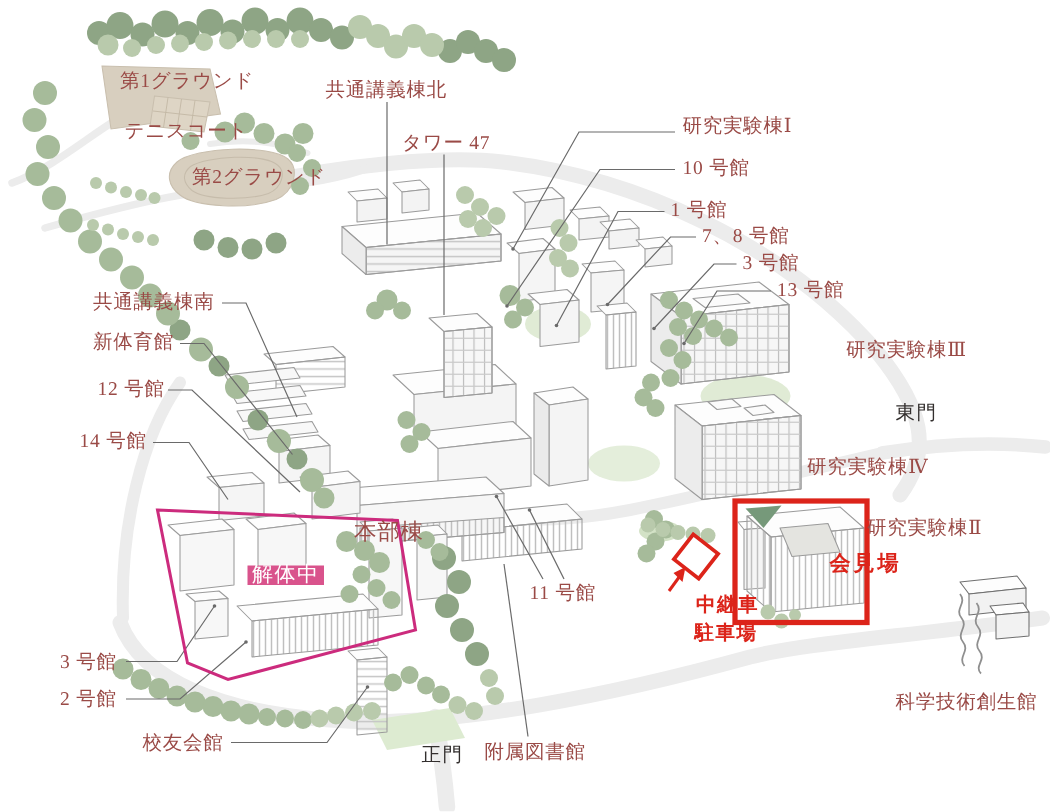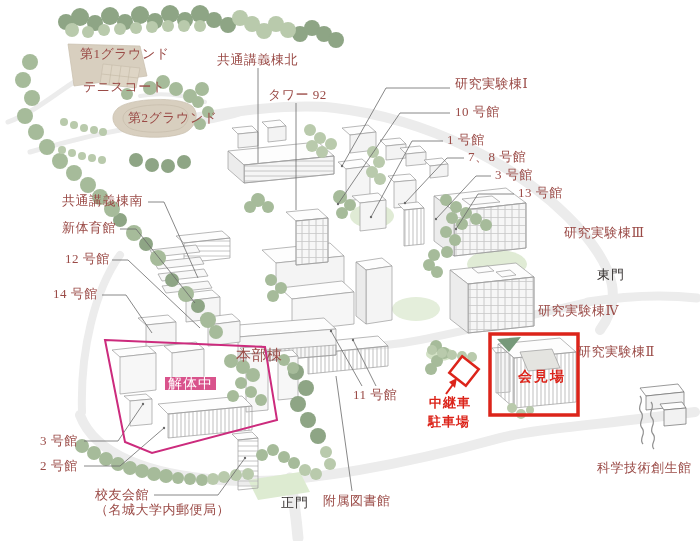--- a/index.html
+++ b/index.html
@@ -3,21 +3,21 @@
 <meta charset="utf-8">
 <style>
   html,body{margin:0;padding:0;background:#fff;}
   #stage{position:relative;width:700px;height:541px;background:#fff;overflow:hidden;
          font-family:"Liberation Serif","DejaVu Serif",serif;}
   #map-art{position:absolute;left:0;top:0;z-index:1;}
   .lbl{position:absolute;z-index:3;font-size:13px;line-height:1.15;letter-spacing:.5px;
        color:var(--label-maroon,#9a4a46);white-space:nowrap;}
   .lbl.big{font-size:15px;margin-top:31px;}
   .lbl.blk{color:var(--black-label,#332f2e);letter-spacing:1px;}
-  .lbl.red{color:var(--highlight-red,#d32a1c);font-weight:bold;letter-spacing:1px;}
+  .lbl.red{color:var(--highlight-red,#d32a1c);font-weight:bold;letter-spacing:1px;margin-left:35px;}
   .lbl.red.venue{font-size:14px;letter-spacing:2px;}
   .badge{position:absolute;z-index:3;background:var(--badge-pink,#d9538c);color:#fff;
          font-size:14px;line-height:13px;padding:0 3px;letter-spacing:1px;white-space:nowrap;}
 </style>
 </head>
 <body>
 
 <div id="stage">
 
 <svg id="map-art" width="700" height="541" viewBox="0 0 700 541">
@@ -408,21 +408,21 @@
   <g>
     <line x1="446" y1="394" x2="454" y2="383" style="stroke:var(--highlight-red,#dc241a)" stroke-width="2"></line>
     <polygon points="457,378 449,382 455,388" style="fill:var(--highlight-red,#dc241a)"></polygon>
   </g>
 </svg>
 
 <div class="lbl" style="left:80px;top:47px">第1グラウンド</div>
 <div class="lbl" style="left:83px;top:80px">テニスコート</div>
 <div class="lbl" style="left:128px;top:111px">第2グラウンド</div>
 <div class="lbl" style="left:217px;top:53px">共通講義棟北</div>
-<div class="lbl" style="left:268px;top:88px">タワー 92</div>
+<div class="lbl" style="left:268px;top:88px">タワー 47</div>
 <div class="lbl" style="left:455px;top:77px">研究実験棟Ⅰ</div>
 <div class="lbl" style="left:455px;top:105px">10 号館</div>
 <div class="lbl" style="left:447px;top:133px">1 号館</div>
 <div class="lbl" style="left:468px;top:150px">7、8 号館</div>
 <div class="lbl" style="left:495px;top:168px">3 号館</div>
 <div class="lbl" style="left:518px;top:186px">13 号館</div>
 <div class="lbl" style="left:564px;top:226px">研究実験棟Ⅲ</div>
 <div class="lbl blk" style="left:597px;top:268px">東門</div>
 <div class="lbl" style="left:538px;top:304px">研究実験棟Ⅳ</div>
 <div class="lbl" style="left:578px;top:345px">研究実験棟Ⅱ</div>
@@ -431,19 +431,18 @@
 <div class="lbl" style="left:65px;top:252px">12 号館</div>
 <div class="lbl" style="left:53px;top:287px">14 号館</div>
 <div class="lbl big" style="left:236px;top:316px">本部棟</div>
 <div class="lbl" style="left:353px;top:388px">11 号館</div>
 <div class="lbl red" style="left:429px;top:396px">中継車</div>
 <div class="lbl red" style="left:428px;top:415px">駐車場</div>
 <div class="lbl red venue" style="left:518px;top:369px">会見場</div>
 <div class="lbl" style="left:40px;top:434px">3 号館</div>
 <div class="lbl" style="left:40px;top:459px">2 号館</div>
 <div class="lbl" style="left:95px;top:488px">校友会館</div>
-<div class="lbl" style="left:95px;top:503px">（名城大学内郵便局）</div>
 <div class="lbl blk" style="left:281px;top:496px">正門</div>
 <div class="lbl" style="left:323px;top:494px">附属図書館</div>
 <div class="lbl" style="left:597px;top:461px">科学技術創生館</div>
 <div class="badge" style="left:165px;top:377px">解体中</div>
 
 </div>
 
 </body></html>

